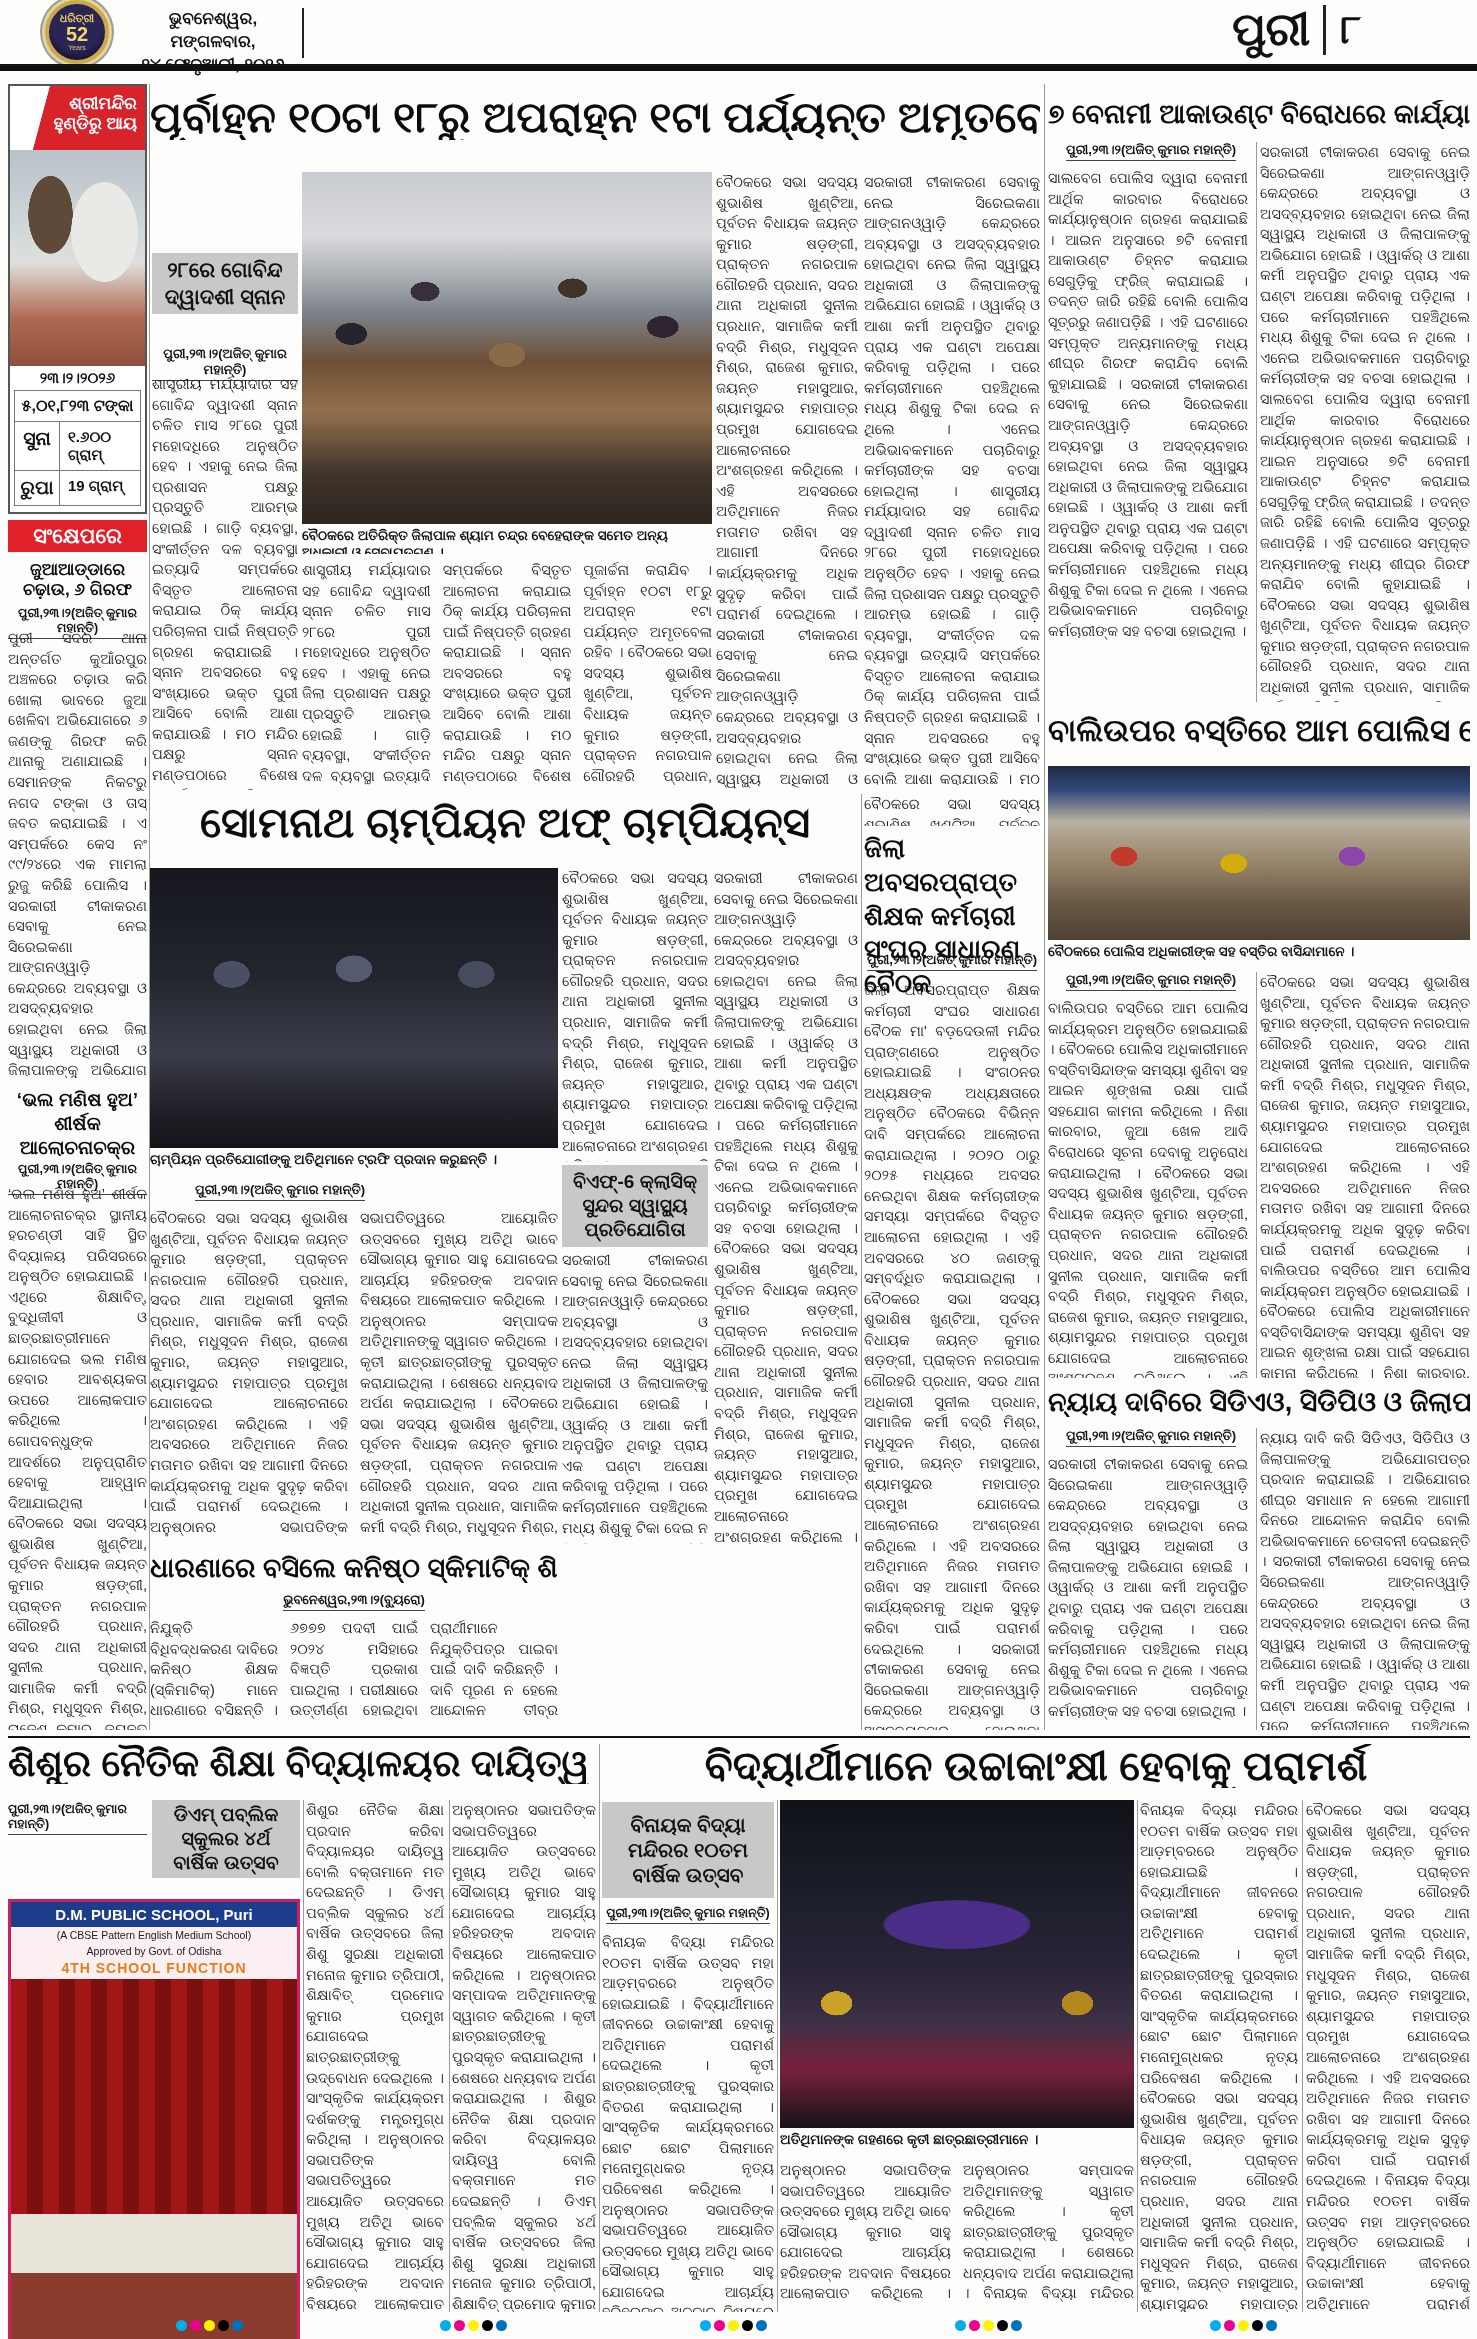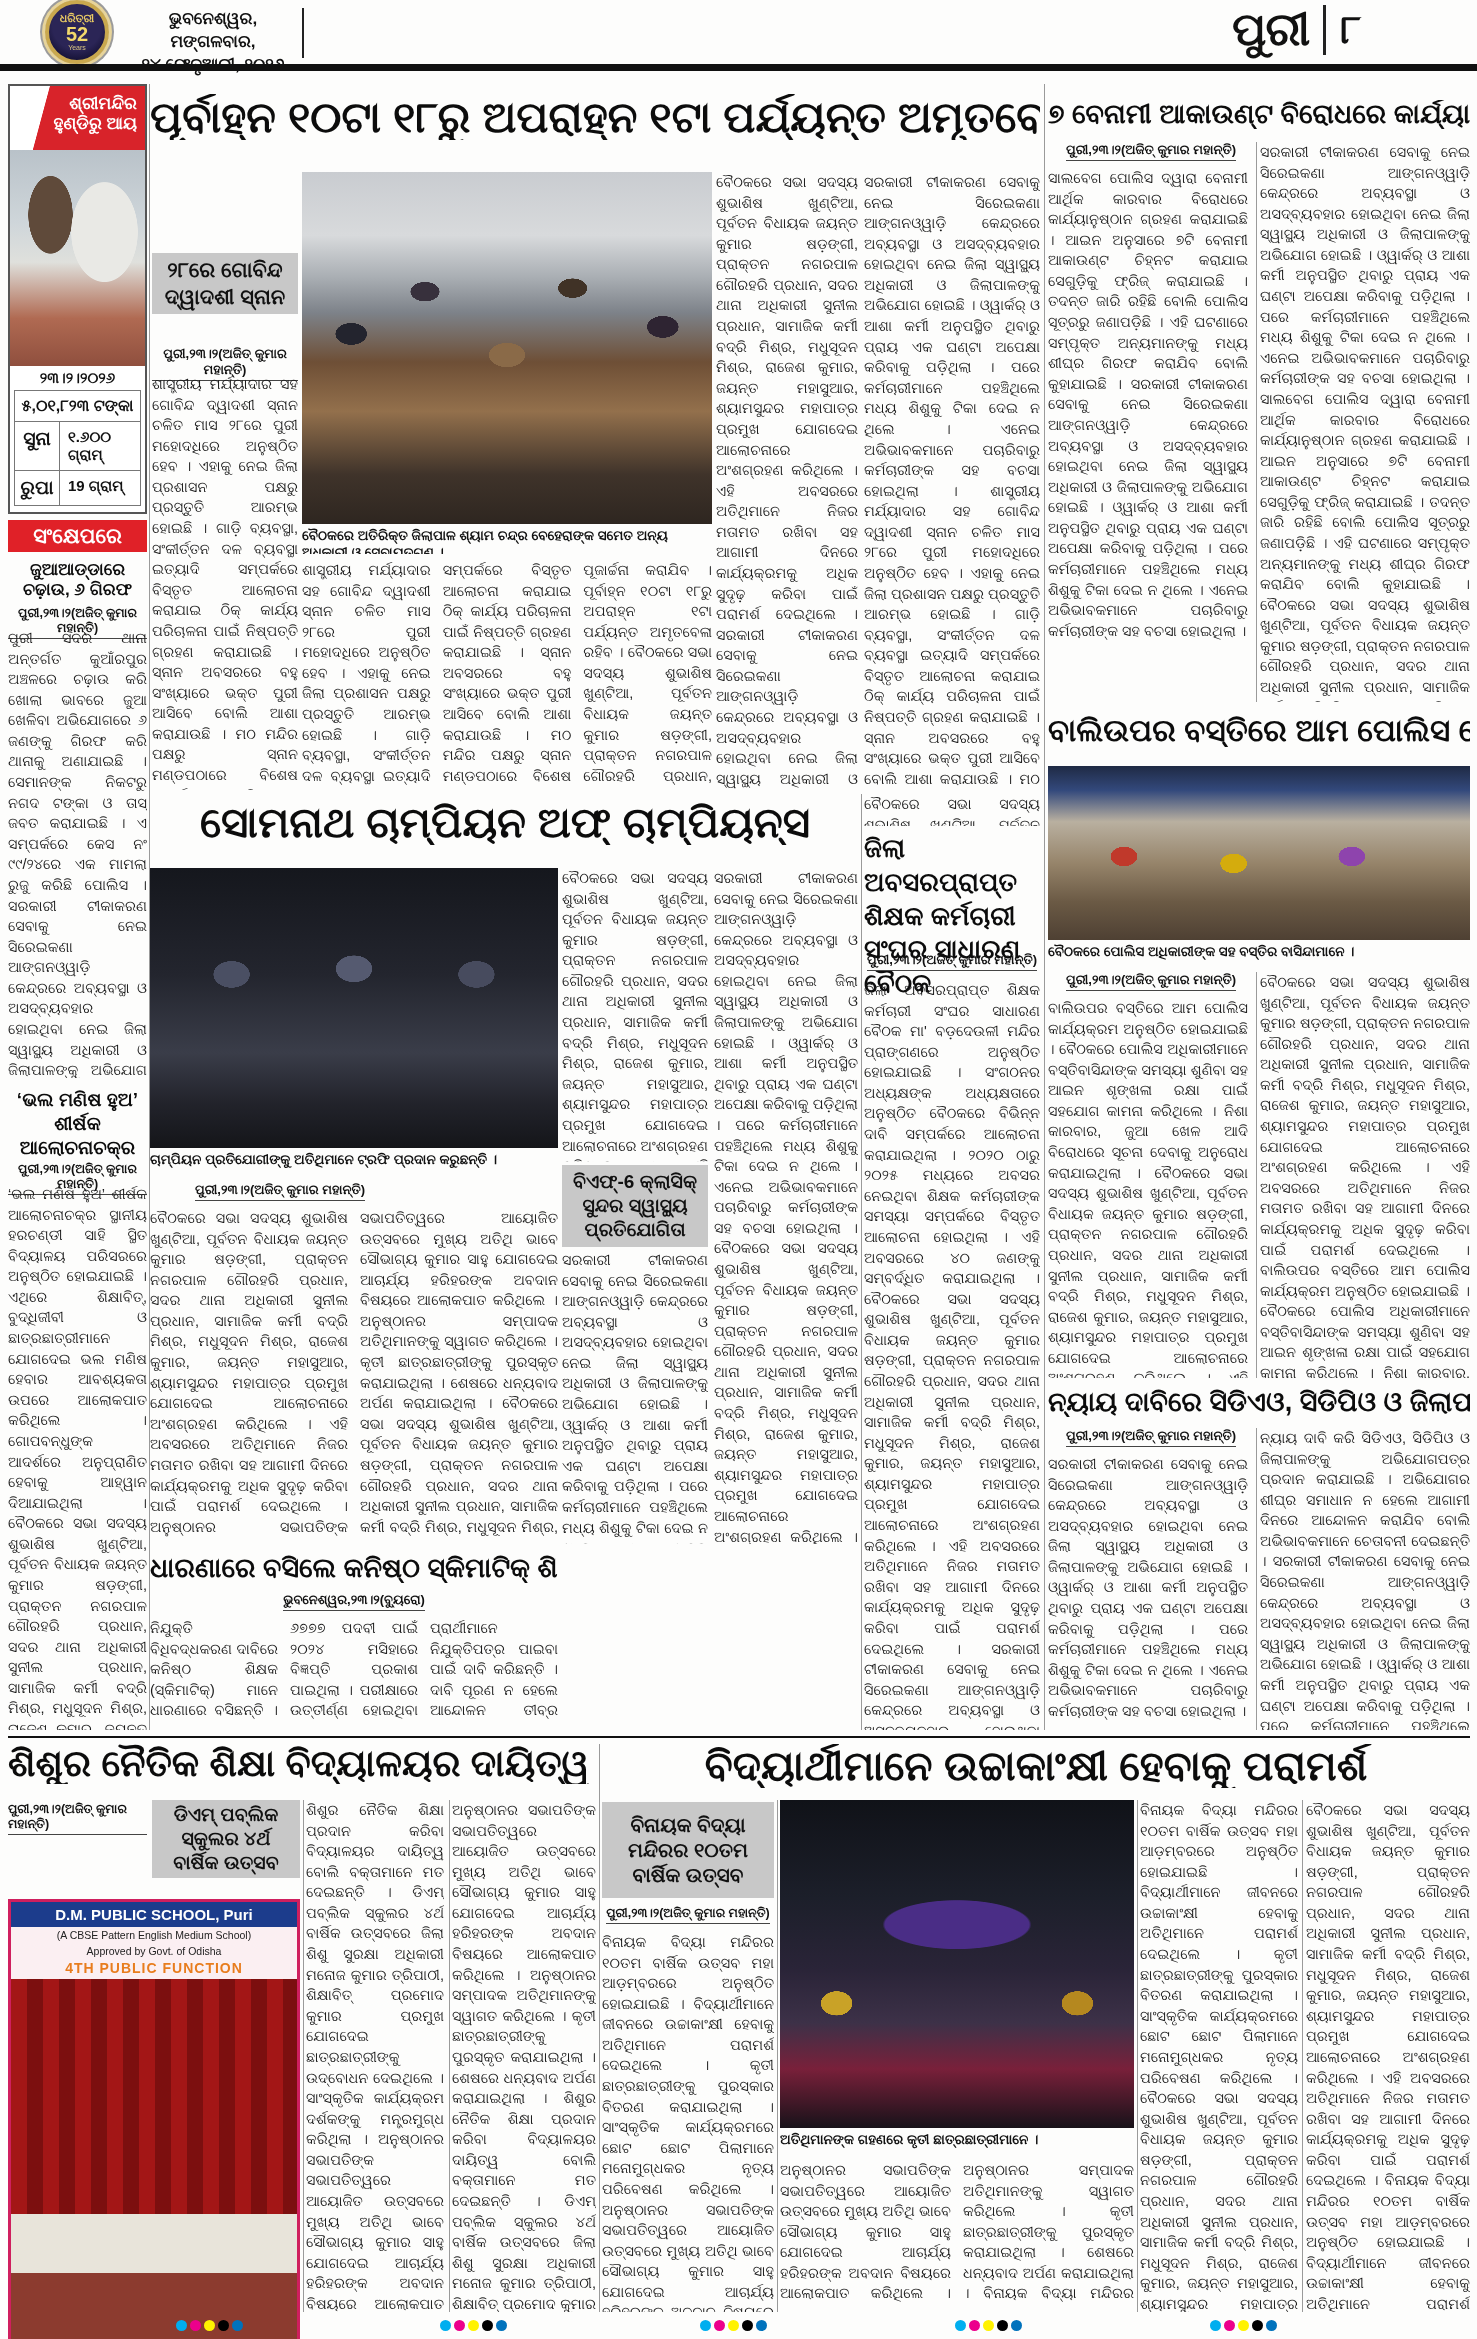--- a/index.html
+++ b/index.html
@@ -235,21 +235,21 @@
     <span>ଶିଶୁର ନୈତିକ ଶିକ୍ଷା ପ୍ରଦାନ କରିବା ବିଦ୍ୟାଳୟର ଦାୟିତ୍ୱ ବୋଲି ବକ୍ତାମାନେ ମତ ଦେଇଛନ୍ତି । ଡିଏମ୍ ପବ୍ଲିକ ସ୍କୁଲର ୪ର୍ଥ ବାର୍ଷିକ ଉତ୍ସବରେ ଜିଲା ଶିଶୁ ସୁରକ୍ଷା ଅଧିକାରୀ ମନୋଜ କୁମାର ତ୍ରିପାଠୀ, ଶିକ୍ଷାବିତ୍ ପ୍ରମୋଦ କୁମାର ପ୍ରମୁଖ ଯୋଗଦେଇ ଛାତ୍ରଛାତ୍ରୀଙ୍କୁ ଉଦ୍‌ବୋଧନ ଦେଇଥିଲେ । ସାଂସ୍କୃତିକ କାର୍ଯ୍ୟକ୍ରମ ଦର୍ଶକଙ୍କୁ ମନ୍ତ୍ରମୁଗ୍ଧ କରିଥିଲା ।</span> <span>ଅନୁଷ୍ଠାନର ସଭାପତିଙ୍କ ସଭାପତିତ୍ୱରେ ଆୟୋଜିତ ଉତ୍ସବରେ ମୁଖ୍ୟ ଅତିଥି ଭାବେ ସୌଭାଗ୍ୟ କୁମାର ସାହୁ ଯୋଗଦେଇ ଆଚାର୍ଯ୍ୟ ହରିହରଙ୍କ ଅବଦାନ ବିଷୟରେ ଆଲୋକପାତ କରିଥିଲେ । ଅନୁଷ୍ଠାନର ସମ୍ପାଦକ ଅତିଥିମାନଙ୍କୁ ସ୍ୱାଗତ କରିଥିଲେ । କୃତୀ ଛାତ୍ରଛାତ୍ରୀଙ୍କୁ ପୁରସ୍କୃତ କରାଯାଇଥିଲା । ଶେଷରେ ଧନ୍ୟବାଦ ଅର୍ପଣ କରାଯାଇଥିଲା ।</span>
   </div>
   <div class="abs body-text" style="left:452px;top:1800px;width:144px;height:512px;">
     <span>ଅନୁଷ୍ଠାନର ସଭାପତିଙ୍କ ସଭାପତିତ୍ୱରେ ଆୟୋଜିତ ଉତ୍ସବରେ ମୁଖ୍ୟ ଅତିଥି ଭାବେ ସୌଭାଗ୍ୟ କୁମାର ସାହୁ ଯୋଗଦେଇ ଆଚାର୍ଯ୍ୟ ହରିହରଙ୍କ ଅବଦାନ ବିଷୟରେ ଆଲୋକପାତ କରିଥିଲେ । ଅନୁଷ୍ଠାନର ସମ୍ପାଦକ ଅତିଥିମାନଙ୍କୁ ସ୍ୱାଗତ କରିଥିଲେ । କୃତୀ ଛାତ୍ରଛାତ୍ରୀଙ୍କୁ ପୁରସ୍କୃତ କରାଯାଇଥିଲା । ଶେଷରେ ଧନ୍ୟବାଦ ଅର୍ପଣ କରାଯାଇଥିଲା ।</span> <span>ଶିଶୁର ନୈତିକ ଶିକ୍ଷା ପ୍ରଦାନ କରିବା ବିଦ୍ୟାଳୟର ଦାୟିତ୍ୱ ବୋଲି ବକ୍ତାମାନେ ମତ ଦେଇଛନ୍ତି । ଡିଏମ୍ ପବ୍ଲିକ ସ୍କୁଲର ୪ର୍ଥ ବାର୍ଷିକ ଉତ୍ସବରେ ଜିଲା ଶିଶୁ ସୁରକ୍ଷା ଅଧିକାରୀ ମନୋଜ କୁମାର ତ୍ରିପାଠୀ, ଶିକ୍ଷାବିତ୍ ପ୍ରମୋଦ କୁମାର ପ୍ରମୁଖ ଯୋଗଦେଇ ଛାତ୍ରଛାତ୍ରୀଙ୍କୁ ଉଦ୍‌ବୋଧନ ଦେଇଥିଲେ । ସାଂସ୍କୃତିକ କାର୍ଯ୍ୟକ୍ରମ ଦର୍ଶକଙ୍କୁ ମନ୍ତ୍ରମୁଗ୍ଧ କରିଥିଲା ।</span> 
   </div>
 
   <div class="abs ad" style="left:8px;top:1860px;width:292px;height:476px;margin-top:39px;">
     <div class="ad-head">D.M. PUBLIC SCHOOL, Puri</div>
     <div class="ad-sub">(A CBSE Pattern English Medium School)</div>
     <div class="ad-sub">Approved by Govt. of Odisha</div>
-    <div class="ad-func">4TH PUBLIC FUNCTION</div>
+    <div class="ad-func">4TH SCHOOL FUNCTION</div>
     <div class="photo photo-adpic" style="flex:1;"></div>
     <div class="ad-caption">ବାର୍ଷିକ ଉତ୍ସବରେ ଉପସ୍ଥିତ ଅତିଥିମାନେ ।</div>
   </div>
 
   <div class="abs hl center nowrap" style="left:602px;top:1744px;width:868px;font-size:41px;">ବିଦ୍ୟାର୍ଥୀମାନେ ଉଚ୍ଚାକାଂକ୍ଷୀ ହେବାକୁ ପରାମର୍ଶ</div>
   <div class="abs graybox" style="left:602px;top:1802px;width:172px;height:96px;font-size:20px;">ବିନାୟକ ବିଦ୍ୟା ମନ୍ଦିରର ୧୦ତମ ବାର୍ଷିକ ଉତ୍ସବ</div>
   <div class="abs byline" style="left:602px;top:1906px;width:172px;font-size:12.5px;"><span>ପୁରୀ,୨୩।୨(ଅଜିତ୍ କୁମାର ମହାନ୍ତି)</span></div>
   <div class="abs body-text" style="left:602px;top:1932px;width:172px;height:380px;">
     <span>ବିନାୟକ ବିଦ୍ୟା ମନ୍ଦିରର ୧୦ତମ ବାର୍ଷିକ ଉତ୍ସବ ମହା ଆଡ଼ମ୍ବରରେ ଅନୁଷ୍ଠିତ ହୋଇଯାଇଛି । ବିଦ୍ୟାର୍ଥୀମାନେ ଜୀବନରେ ଉଚ୍ଚାକାଂକ୍ଷୀ ହେବାକୁ ଅତିଥିମାନେ ପରାମର୍ଶ ଦେଇଥିଲେ । କୃତୀ ଛାତ୍ରଛାତ୍ରୀଙ୍କୁ ପୁରସ୍କାର ବିତରଣ କରାଯାଇଥିଲା । ସାଂସ୍କୃତିକ କାର୍ଯ୍ୟକ୍ରମରେ ଛୋଟ ଛୋଟ ପିଲାମାନେ ମନୋମୁଗ୍ଧକର ନୃତ୍ୟ ପରିବେଷଣ କରିଥିଲେ ।</span> <span>ଅନୁଷ୍ଠାନର ସଭାପତିଙ୍କ ସଭାପତିତ୍ୱରେ ଆୟୋଜିତ ଉତ୍ସବରେ ମୁଖ୍ୟ ଅତିଥି ଭାବେ ସୌଭାଗ୍ୟ କୁମାର ସାହୁ ଯୋଗଦେଇ ଆଚାର୍ଯ୍ୟ ହରିହରଙ୍କ ଅବଦାନ ବିଷୟରେ ଆଲୋକପାତ କରିଥିଲେ । ଅନୁଷ୍ଠାନର ସମ୍ପାଦକ ଅତିଥିମାନଙ୍କୁ ସ୍ୱାଗତ କରିଥିଲେ । କୃତୀ ଛାତ୍ରଛାତ୍ରୀଙ୍କୁ ପୁରସ୍କୃତ କରାଯାଇଥିଲା । ଶେଷରେ ଧନ୍ୟବାଦ ଅର୍ପଣ କରାଯାଇଥିଲା ।</span>
   </div>

